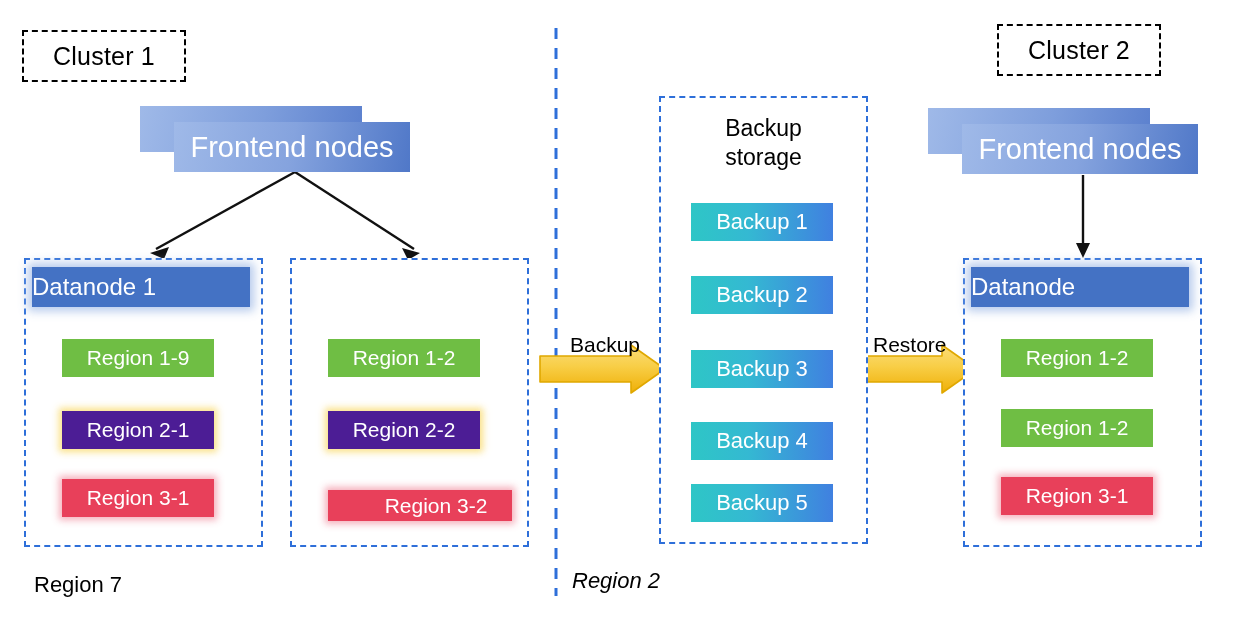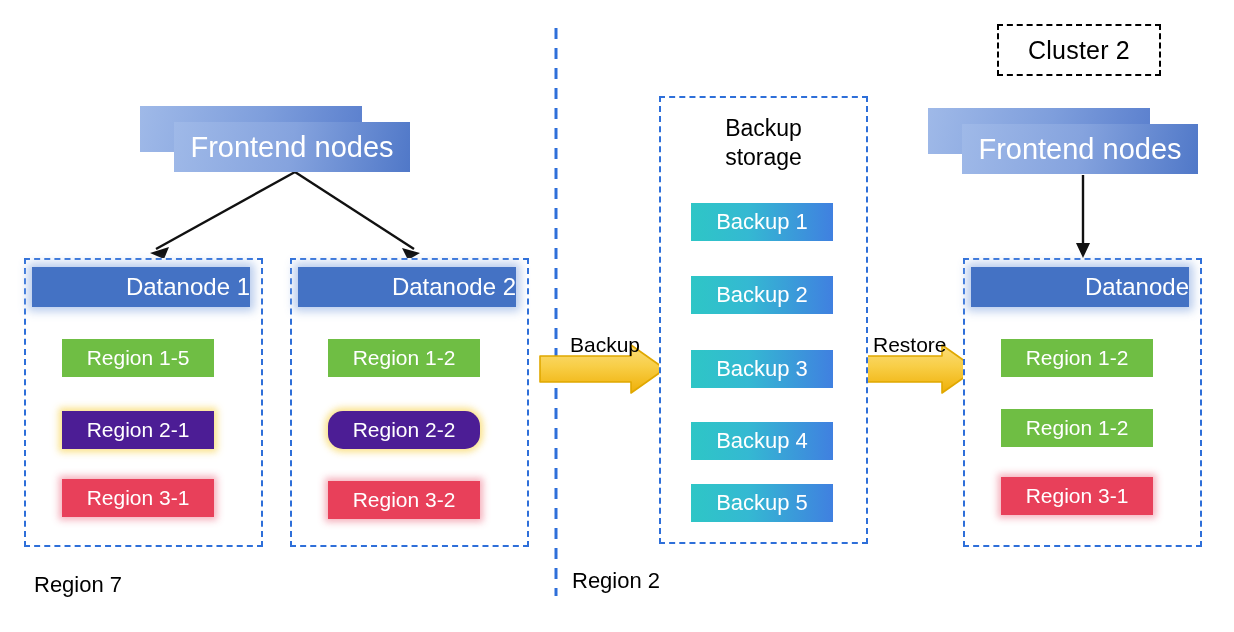--- a/index.html
+++ b/index.html
@@ -57,21 +57,21 @@
   .dashed-box {
     border: 2px dashed #2E6FD9;
     background: #ffffff;
   }
 
   
   .datanode-header {
     background: #4472C4;
     display: flex;
     align-items: center;
-    justify-content: flex-end;
+    justify-content: flex-start;
     color: #ffffff;
     font-size: 24px;
     white-space: nowrap;
     box-shadow: 0 0 9px 4px rgba(169,193,233,0.85);
   }
 
   
   .region-chip {
     display: flex;
     align-items: center;
@@ -160,63 +160,63 @@
 
     <g>
       <polygon points="540,356 631,356 631,345 665,369 631,393 631,382 540,382" fill="url(#goldGrad)" stroke="#E0A800" stroke-width="1.6" stroke-linejoin="round"></polygon>
     </g>
 
     <g>
       <polygon points="851,356 942,356 942,345 976,369 942,393 942,382 851,382" fill="url(#goldGrad)" stroke="#E0A800" stroke-width="1.6" stroke-linejoin="round"></polygon>
     </g>
   </svg>
 
+  <div class="abs cluster-tag" style="left:22px; top:30px; width:160px; height:48px;">
+    <span>Cluster 1</span>
+  </div>
 
   <div class="abs frontend-wrap" style="left:140px; top:106px; width:272px; height:70px;">
     <div class="frontend-back"></div>
     <div class="frontend-front">
       <span>Frontend nodes</span>
     </div>
   </div>
 
   <div class="abs dashed-box" style="left:24px; top:258px; width:235px; height:285px;">
     <div class="abs datanode-header" style="left:6px; top:7px; width:218px; height:40px;">
       <span>Datanode 1</span>
     </div>
     <div class="abs region-chip region-green" style="left:36px; top:79px; width:152px; height:38px;">
-      <span>Region 1-5</span>
+      <span>Region 1-9</span>
     </div>
     <div class="abs region-chip region-yellow" style="left:36px; top:151px; width:152px; height:38px;">
       <span>Region 2-1</span>
     </div>
     <div class="abs region-chip region-red" style="left:36px; top:219px; width:152px; height:38px;">
       <span>Region 3-1</span>
     </div>
   </div>
 
   <div class="abs dashed-box" style="left:290px; top:258px; width:235px; height:285px;">
-    <div class="abs datanode-header" style="left:6px; top:7px; width:218px; height:40px;">
-      <span>Datanode 2</span>
-    </div>
     <div class="abs region-chip region-green" style="left:36px; top:79px; width:152px; height:38px;">
       <span>Region 1-2</span>
     </div>
-    <div class="abs region-chip region-yellow" style="left:36px; top:151px; width:152px; height:38px;border-radius:15px;">
+    <div class="abs region-chip region-yellow" style="left:36px; top:151px; width:152px; height:38px;">
       <span>Region 2-2</span>
     </div>
-    <div class="abs region-chip region-red" style="left:36px; top:221px; width:152px; height:38px;">
+    <div class="abs region-chip region-red" style="left:36px; top:230px; width:152px; height:31px;padding-left:32px;">
       <span>Region 3-2</span>
     </div>
   </div>
 
   <div class="abs plain-label" style="left:34px; top:572px;">
     <span>Region 7</span>
   </div>
 
-  <div class="abs plain-label" style="left:572px; top:568px;">
+  <div class="abs plain-label" style="left:572px; top:568px;font-style:italic;">
     <span>Region 2</span>
   </div>
 
   <div class="abs flow-label" style="left:570px; top:333px;">
     <span>Backup</span>
   </div>
 
   <div class="abs flow-label" style="left:873px; top:333px;">
     <span>Restore</span>
   </div>

